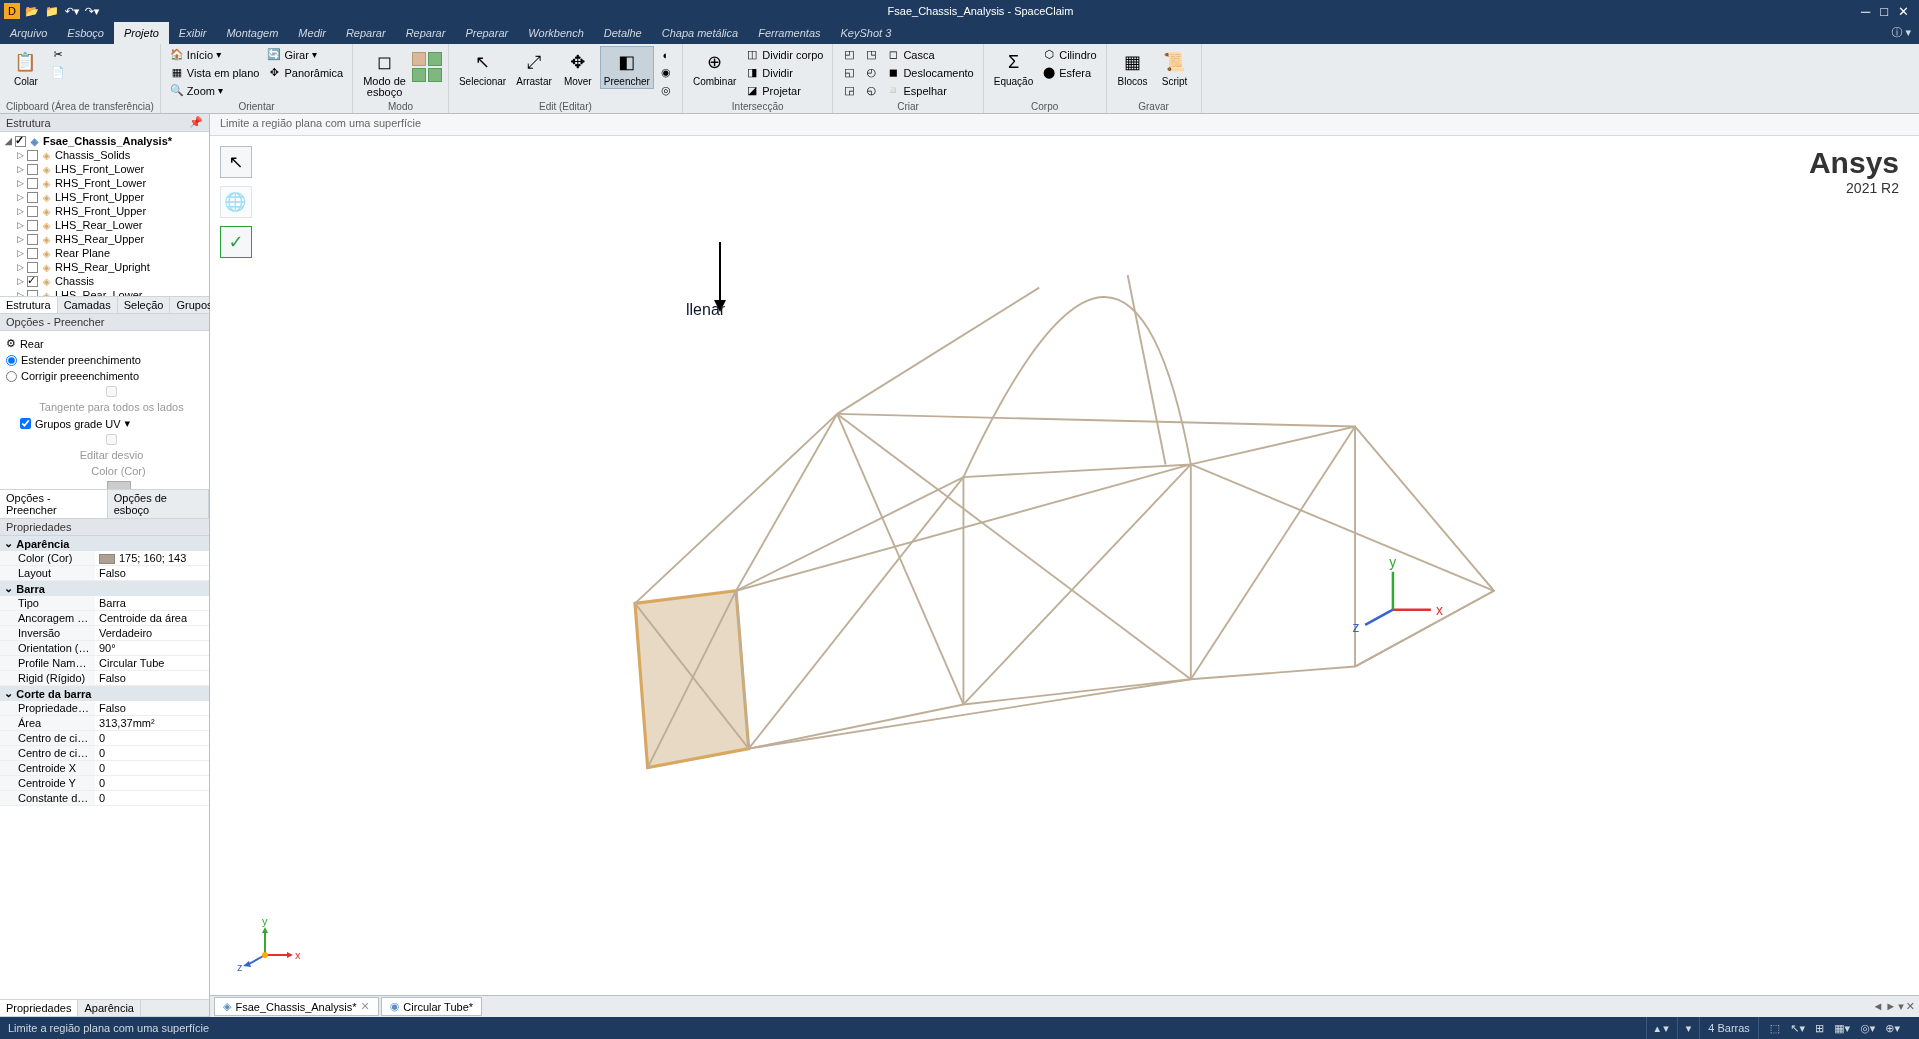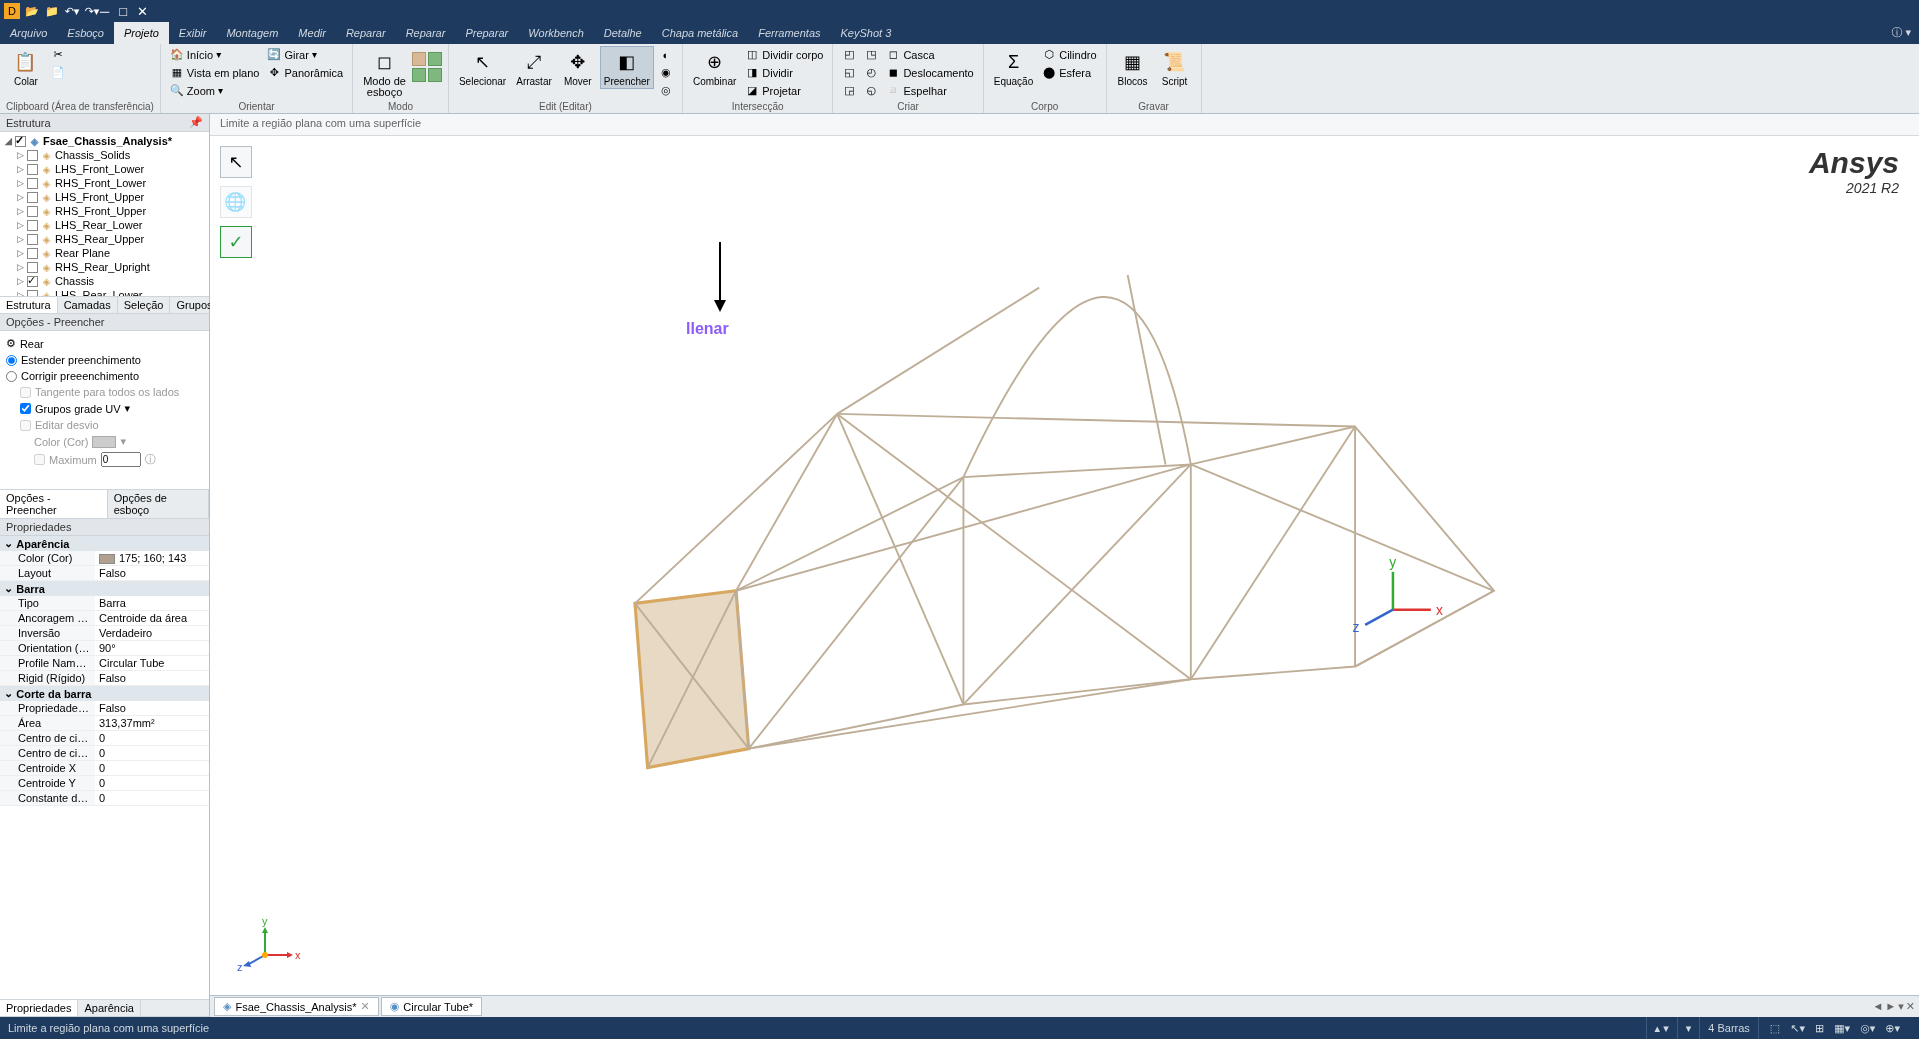--- a/index.html
+++ b/index.html
@@ -49,41 +49,41 @@
 .tree-row .chk.checked::after { content: "✓"; position: absolute; top: -3px; left: -1px; font-size: 11px; color: #000; }
 .tree-row .ico { width: 13px; height: 13px; display: inline-flex; align-items: center; justify-content: center; font-size: 10px; }
 .tree-row.root { font-weight: bold; }
 .panel-tabs { display: flex; background: #e8ecef; border-top: 1px solid #cdd4da; font-size: 10px; }
 .panel-tabs .ptab { padding: 2px 6px; cursor: pointer; border-right: 1px solid #cdd4da; }
 .panel-tabs .ptab.active { background: #fff; }
 
 .opts-body { background: #fff; padding: 4px 6px; font-size: 11px; flex: 1; overflow: auto; }
 .opts-body .opt-row { display: flex; align-items: center; gap: 4px; padding: 2px 0; }
 .opts-body .radio, .opts-body .check { width: 11px; height: 11px; }
-.disabled { color: #999; }
+.disabled { color: #999; flex-direction: column; }
 
 .props-body { background: #fff; flex: 1; overflow: auto; font-size: 10px; }
 .prop-section { background: #dfe6ec; padding: 1px 4px; font-weight: bold; display: flex; align-items: center; gap: 3px; }
 .prop-row { display: flex; border-bottom: 1px solid #eee; }
 .prop-row .key { width: 95px; padding: 1px 4px 1px 18px; background: #f5f7f9; overflow: hidden; text-overflow: ellipsis; white-space: nowrap; }
 .prop-row .val { flex: 1; padding: 1px 4px; overflow: hidden; white-space: nowrap; }
 .color-swatch { display: inline-block; width: 16px; height: 10px; background: #afa08f; border: 1px solid #888; vertical-align: middle; margin-right: 4px; }
 
 
 .viewport { flex: 1; display: flex; flex-direction: column; background: #fff; position: relative; }
 .view-header { height: 22px; background: #f5f7f9; border-bottom: 1px solid #d4dade; padding: 3px 10px; color: #666; font-size: 11px; }
 .view-canvas { flex: 1; position: relative; background: #fff; }
 .side-toolbar { position: absolute; left: 10px; top: 10px; display: flex; flex-direction: column; gap: 8px; }
 .side-toolbar .tool { width: 32px; height: 32px; border: 1px solid #b5bfc8; background: #f5f7f9; display: flex; align-items: center; justify-content: center; font-size: 18px; cursor: pointer; }
 .side-toolbar .tool.green { color: #2a9d3f; border-color: #2a9d3f; }
-.brand { position: absolute; right: 20px; top: 10px; text-align: right; font-style: italic; }
+.brand { position: absolute; right: 20px; top: 10px; text-align: right; }
 .brand .b1 { font-size: 30px; font-weight: bold; color: #333; font-family: Arial; }
 .brand .b2 { font-size: 14px; color: #333; }
 .annot-arrow { position: absolute; left: 500px; top: 106px; }
-.annot-label { position: absolute; left: 476px; top: 184px; font-weight: bold; font-size: 16px; color: #8b5cf6; }
+.annot-label { position: absolute; left: 476px; top: 165px; font-weight: normal; font-size: 16px; color: #0f172a; }
 
 
 .triad { position: absolute; }
 .triad svg { overflow: visible; }
 
 
 .doctabs { height: 22px; background: #e8ecef; border-top: 1px solid #b5bfc8; display: flex; align-items: center; padding: 0 4px; gap: 2px; }
 .doctabs .dtab { background: #fff; border: 1px solid #b5bfc8; padding: 2px 8px; display: flex; align-items: center; gap: 4px; font-size: 10px; cursor: pointer; }
 .doctabs .dtab .close { color: #999; cursor: pointer; }
 .doctabs .navbtns { margin-left: auto; display: flex; gap: 2px; color: #666; }
@@ -98,20 +98,21 @@
 <body>
 
 <div class="titlebar">
   <div class="qat">
     <span class="icon" style="background:#f5a623;color:#000;">D</span>
     <span class="icon">📂</span>
     <span class="icon">📁</span>
     <span class="icon">↶▾</span>
     <span class="icon">↷▾</span>
   </div>
+  <div class="title">Fsae_Chassis_Analysis - SpaceClaim</div>
   <div class="wincontrols">
     <span>─</span>
     <span>□</span>
     <span>✕</span>
   </div>
 </div>
 
 <div class="menutabs">
   <div class="tab">Arquivo</div>
   <div class="tab">Esboço</div>

